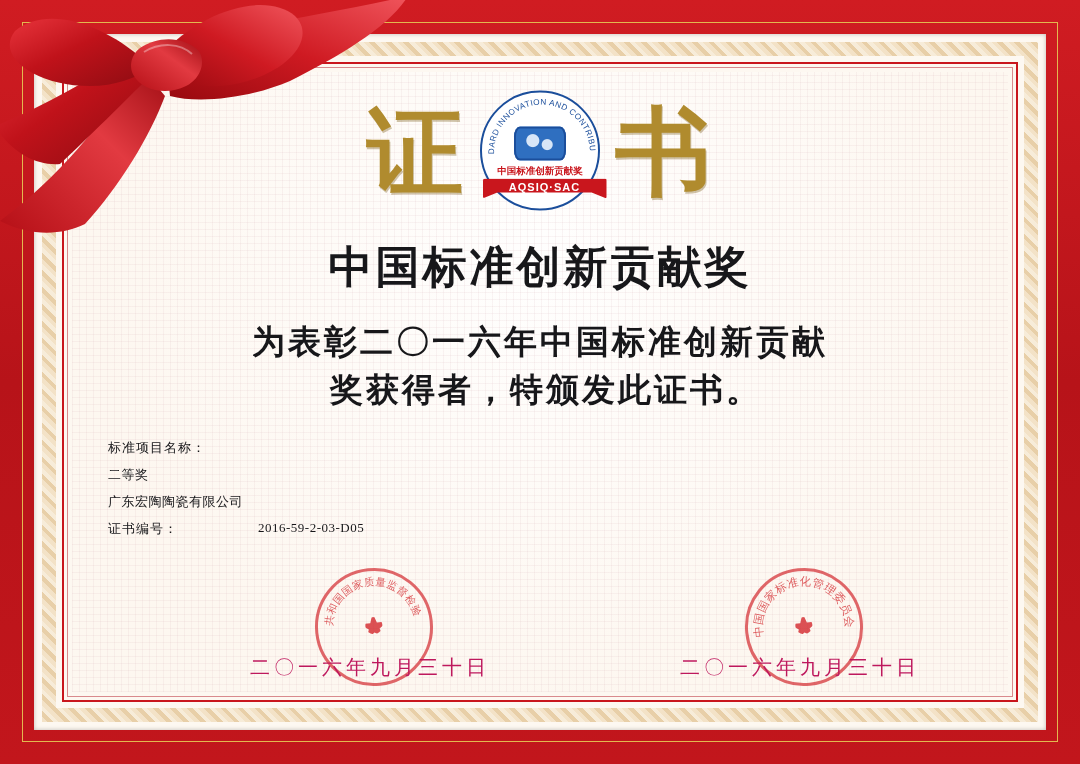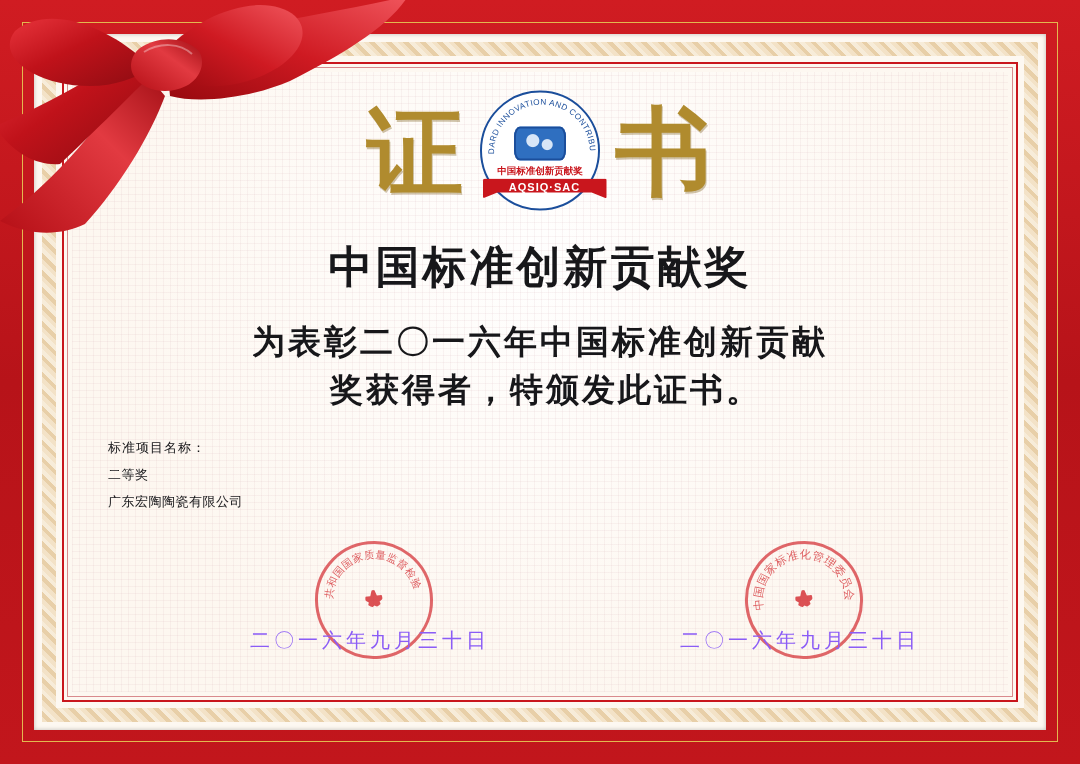--- a/index.html
+++ b/index.html
@@ -279,21 +279,21 @@
   .sign-left { left: 130px; top: 0; }
   .sign-right { left: 560px; top: 0; }
 
   .date-text {
     position: absolute;
     left: 0;
     right: 8px;
     top: 78px;
     font-size: 20px;
     letter-spacing: 4px;
-    color: #8b5cf6;
+    color: #be185d;
     font-family: Liberation Serif, serif;
   }
 
   
   .stamp {
     position: absolute;
     left: 50%;
     top: -8px;
     transform: translateX(-50%) rotate(-6deg);
     width: 118px;
@@ -377,20 +377,24 @@
 
       <div class="fields">
         <div class="field-row">
           <div class="field-label">标准项目名称：</div>
         </div>
         <div class="field-row">
           <div class="field-value">二等奖</div>
         </div>
         <div class="field-row">
           <div class="field-value">广东宏陶陶瓷有限公司</div>
+        </div>
+        <div class="field-row">
+          <div class="field-label">证书编号：</div>
+          <div class="field-value">2016-59-2-03-D05</div>
         </div>
       </div>
 
       <div class="sign-row">
 
         <div class="sign-block sign-left">
           <div class="stamp">
             <svg class="stamp-ring-text" viewBox="0 0 118 118">
               <defs>
                 <path id="sealpathL" d="M 59,59 m -44,0 a 44,44 0 1,1 88,0" fill="none"></path>

